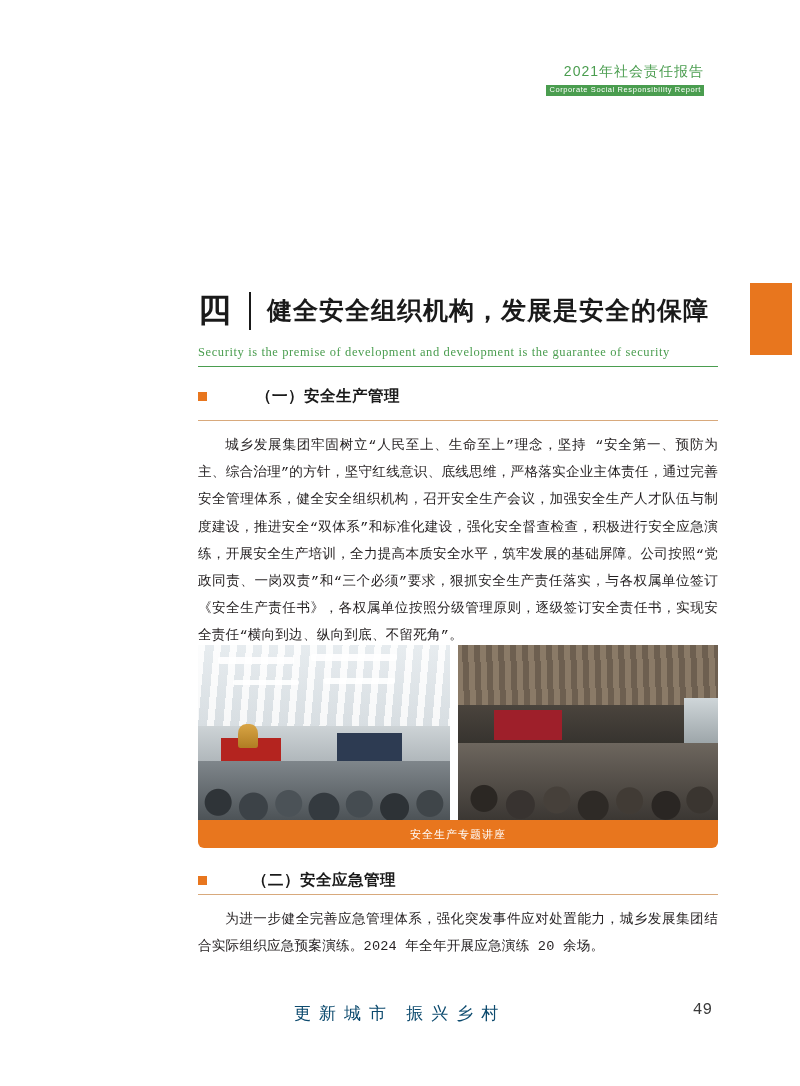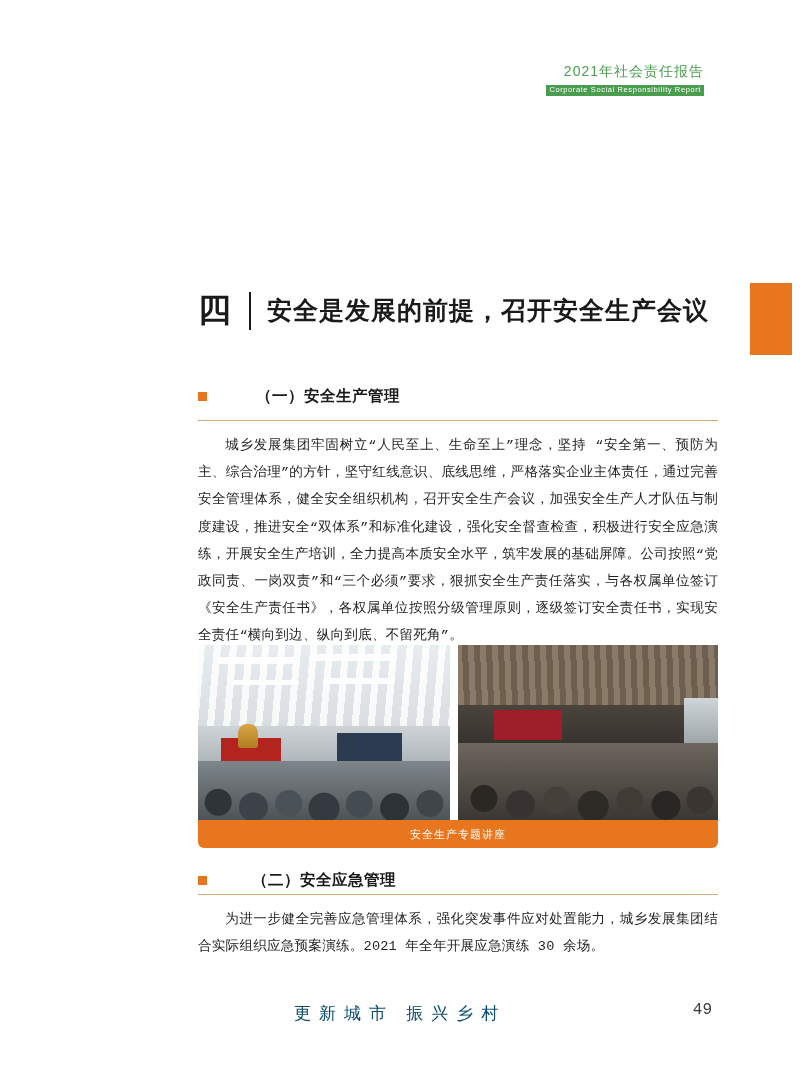--- a/index.html
+++ b/index.html
@@ -292,22 +292,23 @@
     <div class="header-cn">2021年社会责任报告</div>
     <div class="header-en">Corporate Social Responsibility Report</div>
   </div>
 
   <div class="edge-tab"></div>
 
   <div class="chapter">
     <div class="chapter-row">
       <div class="chapter-num">四</div>
       <div class="chapter-divider"></div>
-      <div class="chapter-title">安全是发展的前提，召开安全生产会议</div>
+      <div class="chapter-title">健全安全组织机构，发展是安全的保障</div>
     </div>
+    <div class="chapter-sub">Security is the premise of development and development is the guarantee of security</div>
   </div>
 
   <div class="section-head" style="top:386px;gap:40px;">
     <div class="sec-bullet"></div>
     <div class="sec-text">（一）安全生产管理</div>
   </div>
   <div class="sec-rule" style="top:420px;"></div>
 
   <div class="para" style="top:432px;">城乡发展集团牢固树立“人民至上、生命至上”理念，坚持 “安全第一、预防为主、综合治理”的方针，坚守红线意识、底线思维，严格落实企业主体责任，通过完善安全管理体系，健全安全组织机构，召开安全生产会议，加强安全生产人才队伍与制度建设，推进安全“双体系”和标准化建设，强化安全督查检查，积极进行安全应急演练，开展安全生产培训，全力提高本质安全水平，筑牢发展的基础屏障。公司按照“党政同责、一岗双责”和“三个必须”要求，狠抓安全生产责任落实，与各权属单位签订《安全生产责任书》，各权属单位按照分级管理原则，逐级签订安全责任书，实现安全责任“横向到边、纵向到底、不留死角”。</div>
 
@@ -336,18 +337,18 @@
     </div>
     <div class="caption">安全生产专题讲座</div>
   </div>
 
   <div class="section-head" style="top:870px;gap:36px;">
     <div class="sec-bullet"></div>
     <div class="sec-text">（二）安全应急管理</div>
   </div>
   <div class="sec-rule" style="top:894px;"></div>
 
-  <div class="para" style="top:906px;">为进一步健全完善应急管理体系，强化突发事件应对处置能力，城乡发展集团结合实际组织应急预案演练。2021 年全年开展应急演练 30 余场。</div>
+  <div class="para" style="top:906px;">为进一步健全完善应急管理体系，强化突发事件应对处置能力，城乡发展集团结合实际组织应急预案演练。2024 年全年开展应急演练 20 余场。</div>
 
   <div class="footer-text">更新城市 振兴乡村</div>
   <div class="page-num">49</div>
 
 </div>
 
 </body></html>

